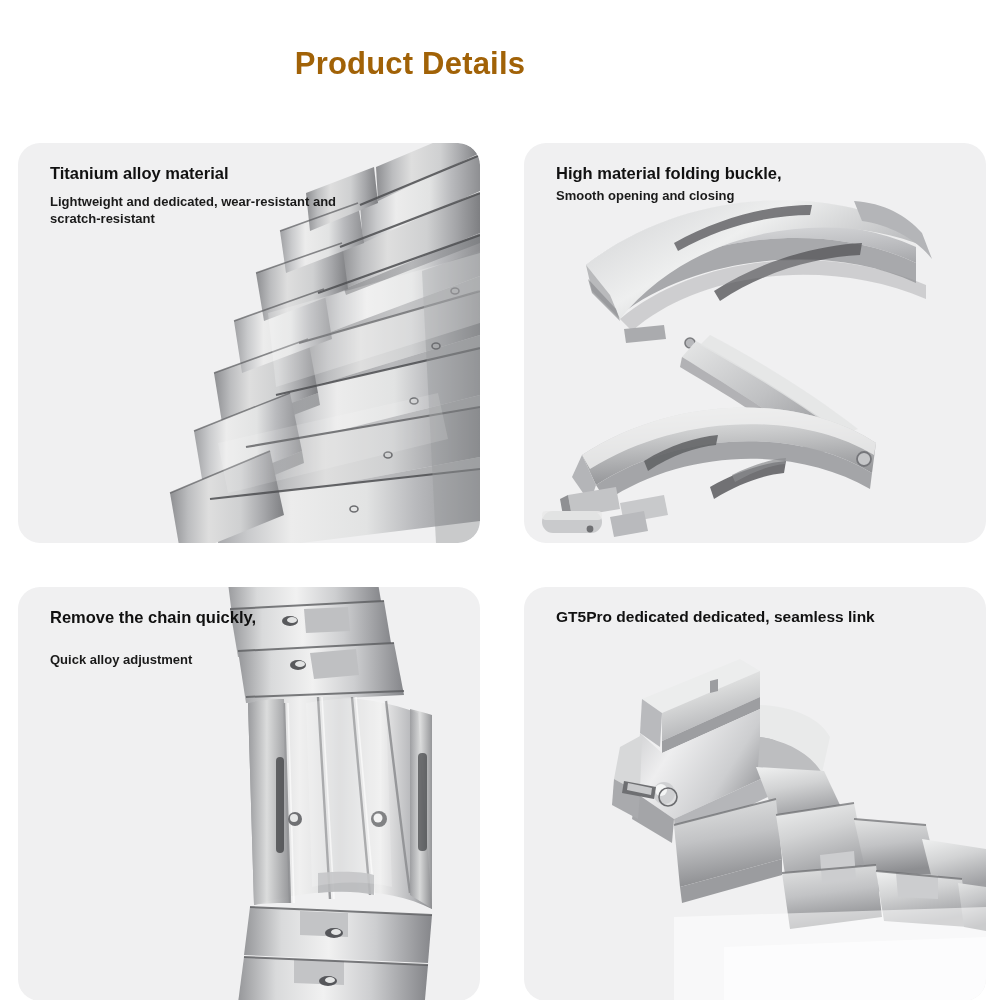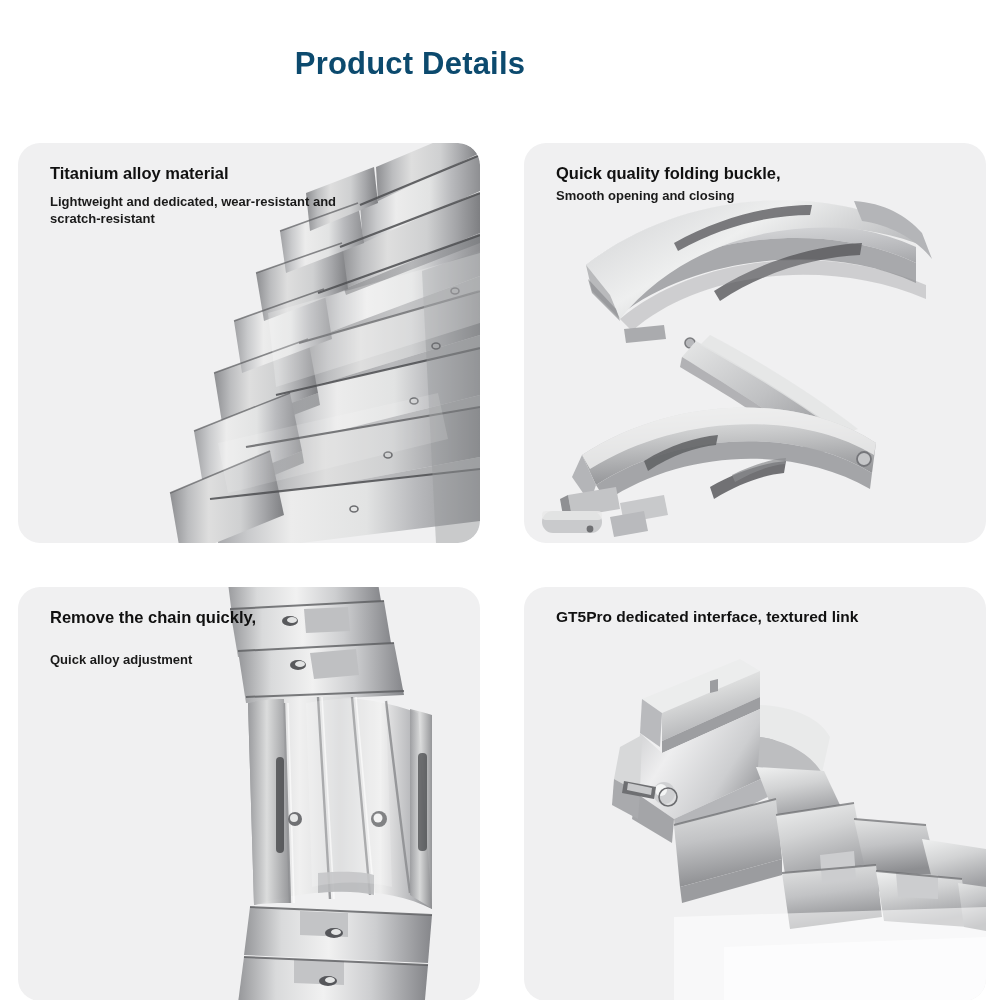--- a/index.html
+++ b/index.html
@@ -10,21 +10,21 @@
     font-family:"Liberation Sans", sans-serif;
     overflow:hidden;
   }
   .page { position:relative; width:1000px; height:1000px; background:#fff; }
 
   
   .page-title {
     position:absolute; top:46px; left:0; width:820px;
     text-align:center;
     font-size:31px; font-weight:bold; letter-spacing:.2px;
-    color:#0c4a6e;
+    color:#a16207;
   }
 
   
   .grid {
     position:absolute; left:18px; top:143px;
     width:964px; height:833px;
     display:grid;
     grid-template-columns:462px 462px;
     grid-template-rows:400px 414px;
     column-gap:40px; row-gap:19px;gap:44px;
@@ -283,21 +283,21 @@
             <polygon points="96,360 140,352 144,372 100,380" fill="#c8c9cb"></polygon>
             <rect x="18" y="368" width="60" height="22" rx="11" fill="#c9cacc"></rect>
             <rect x="18" y="368" width="60" height="9" rx="4" fill="#e8e8e8" opacity=".8"></rect>
             <circle cx="66" cy="386" r="3.4" fill="#6f7073"></circle>
             <polygon points="86,374 120,368 124,388 90,394" fill="#b9babd"></polygon>
           </g>
         </svg>
       </div>
 
       <div class="card-text">
-        <div class="card-title">Quick quality folding buckle,</div>
+        <div class="card-title">High material folding buckle,</div>
         <div class="card-sub spaced">Smooth opening and closing</div>
       </div>
     </div>
 
     <div class="card">
       <div class="art">
         <svg class="clasp" viewBox="0 0 462 414" preserveAspectRatio="none">
           <defs>
             <linearGradient id="plateG" x1="0" y1="0" x2="1" y2="0">
               <stop offset="0%" stop-color="#8e8f92"></stop>
@@ -499,20 +499,20 @@
               <line x1="150" y1="238" x2="252" y2="212"></line>
             </g>
 
             <polygon points="150,330 462,320 462,414 150,414" fill="#ffffff" opacity=".55"></polygon>
             <polygon points="200,360 462,350 462,414 200,414" fill="#ffffff" opacity=".6"></polygon>
           </g>
         </svg>
       </div>
 
       <div class="card-text">
-        <div class="card-title single">GT5Pro dedicated interface, textured link</div>
+        <div class="card-title single">GT5Pro dedicated dedicated, seamless link</div>
       </div>
 
       <div class="watermark"></div>
     </div>
 
   </div>
 </div>
 
 </body></html>

